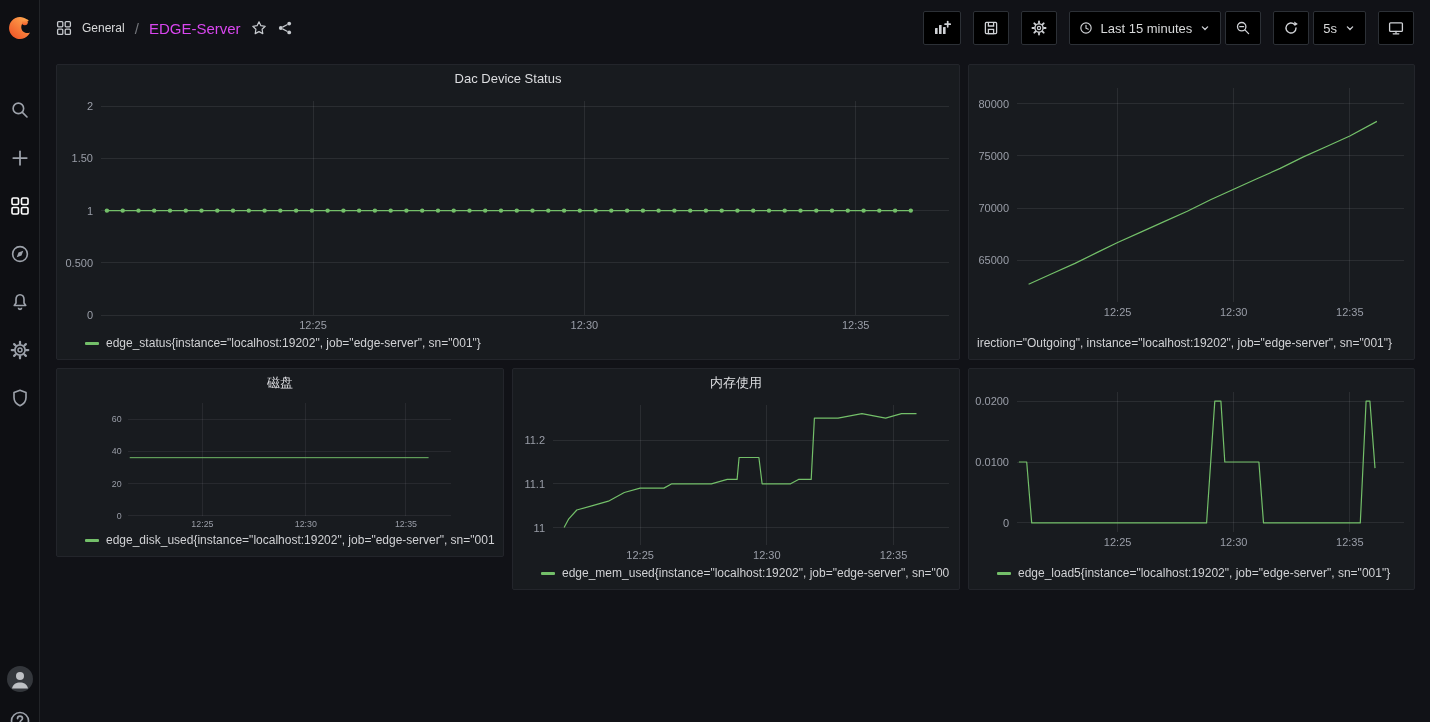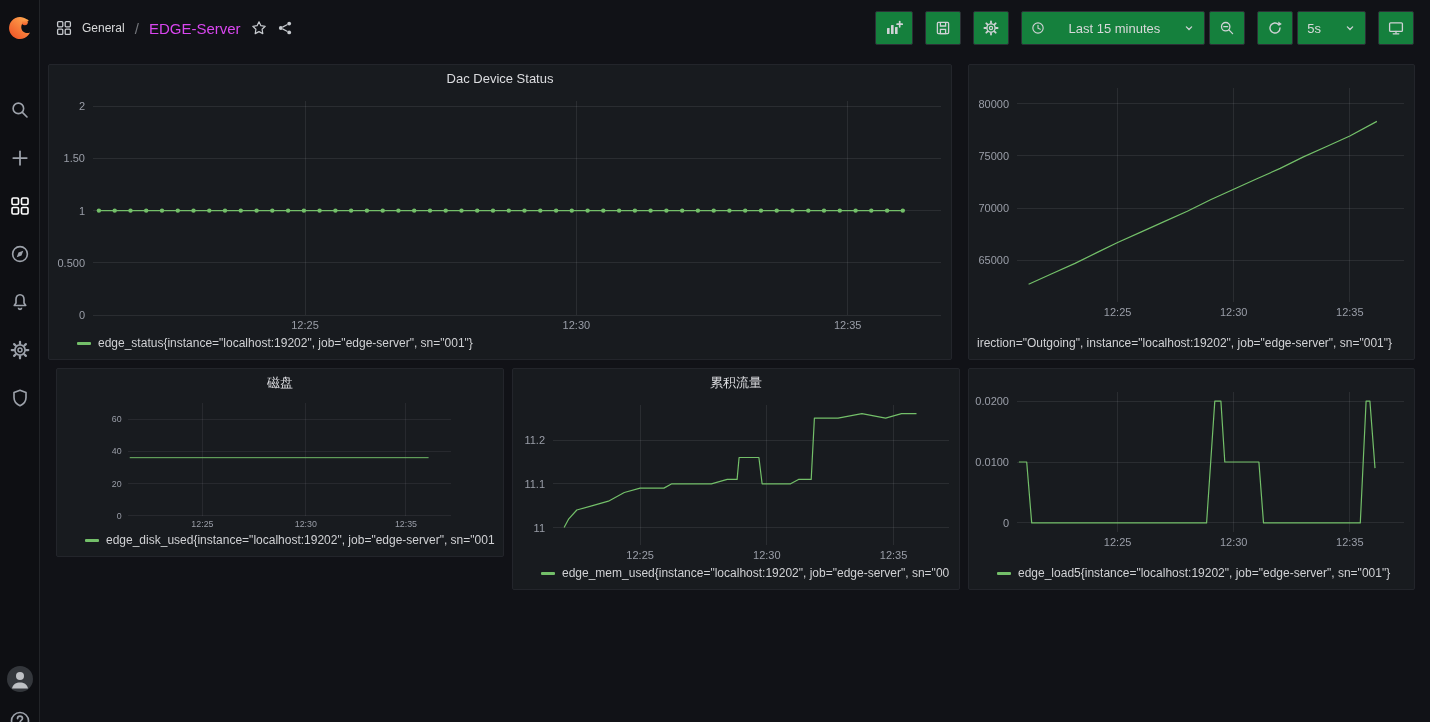--- a/index.html
+++ b/index.html
@@ -25,21 +25,21 @@
   .navbar{position:absolute;left:40px;top:0;right:0;height:56px;display:flex;
     align-items:center;justify-content:space-between;padding:0 16px;background:#111217}
   .nav-left{display:flex;align-items:center;gap:10px}
   .crumb-section{font-size:12px;color:#d8d9da;cursor:pointer}
   .crumb-sep{font-size:15px;color:#74767c}
   .crumb-title{font-size:15px;color:#d946ef;cursor:pointer}
   .nav-ic{color:#c7cacf;display:inline-flex;cursor:pointer}
   .nav-right{display:flex;align-items:center;gap:12px}
   .btn-pair{display:flex;align-items:center;gap:4px}
   .btn{height:32px;min-width:32px;display:inline-flex;align-items:center;justify-content:center;
-    gap:23px;background:#15803d;border:1px solid #2c3036;border-radius:2px;color:#d0d2d6;
+    gap:7px;background:#000000;border:1px solid #2c3036;border-radius:2px;color:#d0d2d6;
     font-size:13px;padding:16px 9px;cursor:pointer;font-family:inherit;white-space:nowrap}
   .btn .lbl{font-size:13px;color:#d8d9da}
 
   
   .dash{position:absolute;left:40px;top:56px;width:1390px;height:666px}
   .panel{position:absolute;background:#181b1f;border:1px solid #23252b;border-radius:2px;
     display:flex;flex-direction:column;overflow:hidden}
   .panel-title{height:26px;line-height:28px;text-align:center;font-size:13px;font-weight:500;
     color:#dcdde0;cursor:pointer;flex:none}
   .chart{flex:1;width:100%;min-height:0;cursor:crosshair}
@@ -246,21 +246,21 @@
         <rect x="1.6" y="2.8" width="12.8" height="8.6" rx="1"></rect>
           <line x1="8" y1="11.4" x2="8" y2="13.2"></line>
         <line x1="5.2" y1="13.8" x2="10.8" y2="13.8"></line>
         </svg>
     </button>
   </div>
 </header>
 
 <main class="dash">
 
-  <section class="panel" style="left:8px;top:8px;width:904px;height:296px">
+  <section class="panel" style="left:16px;top:8px;width:904px;height:296px">
     <div class="panel-title">Dac Device Status</div>
     <svg class="chart" viewBox="0 0 902 242">
         <line x1="44" y1="224" x2="892" y2="224" stroke="rgba(204,204,220,0.10)" stroke-width="1" shape-rendering="crispEdges"></line>
         <text x="36" y="228" text-anchor="end" font-size="11" fill="#9a9ea8">0</text>
         <line x1="44" y1="171.8048780487805" x2="892" y2="171.8048780487805" stroke="rgba(204,204,220,0.10)" stroke-width="1" shape-rendering="crispEdges"></line>
         <text x="36" y="175.8048780487805" text-anchor="end" font-size="11" fill="#9a9ea8">0.500</text>
         <line x1="44" y1="119.60975609756098" x2="892" y2="119.60975609756098" stroke="rgba(204,204,220,0.10)" stroke-width="1" shape-rendering="crispEdges"></line>
         <text x="36" y="123.60975609756098" text-anchor="end" font-size="11" fill="#9a9ea8">1</text>
         <line x1="44" y1="67.41463414634144" x2="892" y2="67.41463414634144" stroke="rgba(204,204,220,0.10)" stroke-width="1" shape-rendering="crispEdges"></line>
         <text x="36" y="71.41463414634144" text-anchor="end" font-size="11" fill="#9a9ea8">1.50</text>
@@ -374,21 +374,21 @@
         <text x="379.71999999999997" y="164" text-anchor="middle" font-size="11" fill="#9a9ea8">12:35</text>
         <polyline points="36.0,78.0 407.9,78.0" fill="none" stroke="#73BF69" stroke-width="1.2" stroke-linejoin="round"></polyline>
       </svg>
     <div class="legend">
       <span class="swatch"></span>
       <span>edge_disk_used{instance="localhost:19202", job="edge-server", sn="001</span>
     </div>
   </section>
 
   <section class="panel" style="left:472px;top:312px;width:448px;height:222px">
-    <div class="panel-title">累积流量</div>
+    <div class="panel-title">内存使用</div>
     <svg class="chart" viewBox="0 0 446 168">
         <line x1="40" y1="132.50000000000028" x2="436" y2="132.50000000000028" stroke="rgba(204,204,220,0.10)" stroke-width="1" shape-rendering="crispEdges"></line>
         <text x="32" y="136.50000000000028" text-anchor="end" font-size="11" fill="#9a9ea8">11</text>
         <line x1="40" y1="88.75000000000026" x2="436" y2="88.75000000000026" stroke="rgba(204,204,220,0.10)" stroke-width="1" shape-rendering="crispEdges"></line>
         <text x="32" y="92.75000000000026" text-anchor="end" font-size="11" fill="#9a9ea8">11.1</text>
         <line x1="40" y1="45.0000000000002" x2="436" y2="45.0000000000002" stroke="rgba(204,204,220,0.10)" stroke-width="1" shape-rendering="crispEdges"></line>
         <text x="32" y="49.0000000000002" text-anchor="end" font-size="11" fill="#9a9ea8">11.2</text>
         <line x1="127.12" y1="10" x2="127.12" y2="150" stroke="rgba(204,204,220,0.10)" stroke-width="1" shape-rendering="crispEdges"></line>
         <text x="127.12" y="164" text-anchor="middle" font-size="11" fill="#9a9ea8">12:25</text>
         <line x1="253.84" y1="10" x2="253.84" y2="150" stroke="rgba(204,204,220,0.10)" stroke-width="1" shape-rendering="crispEdges"></line>

